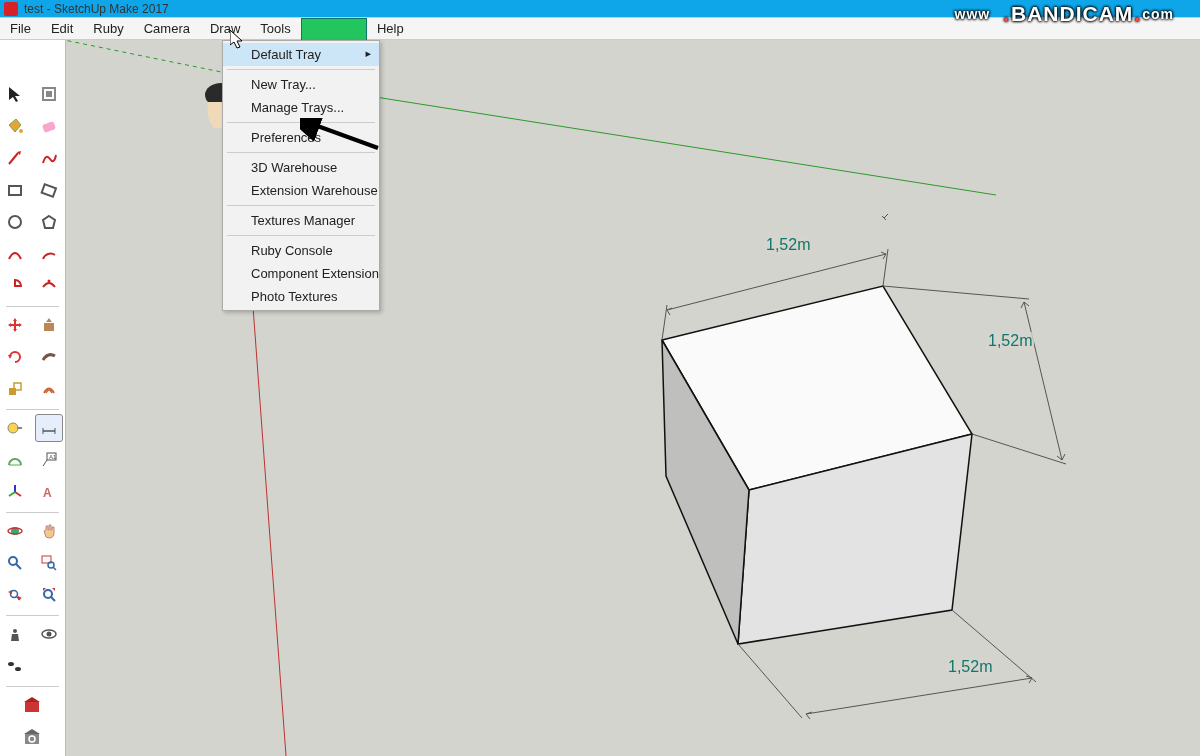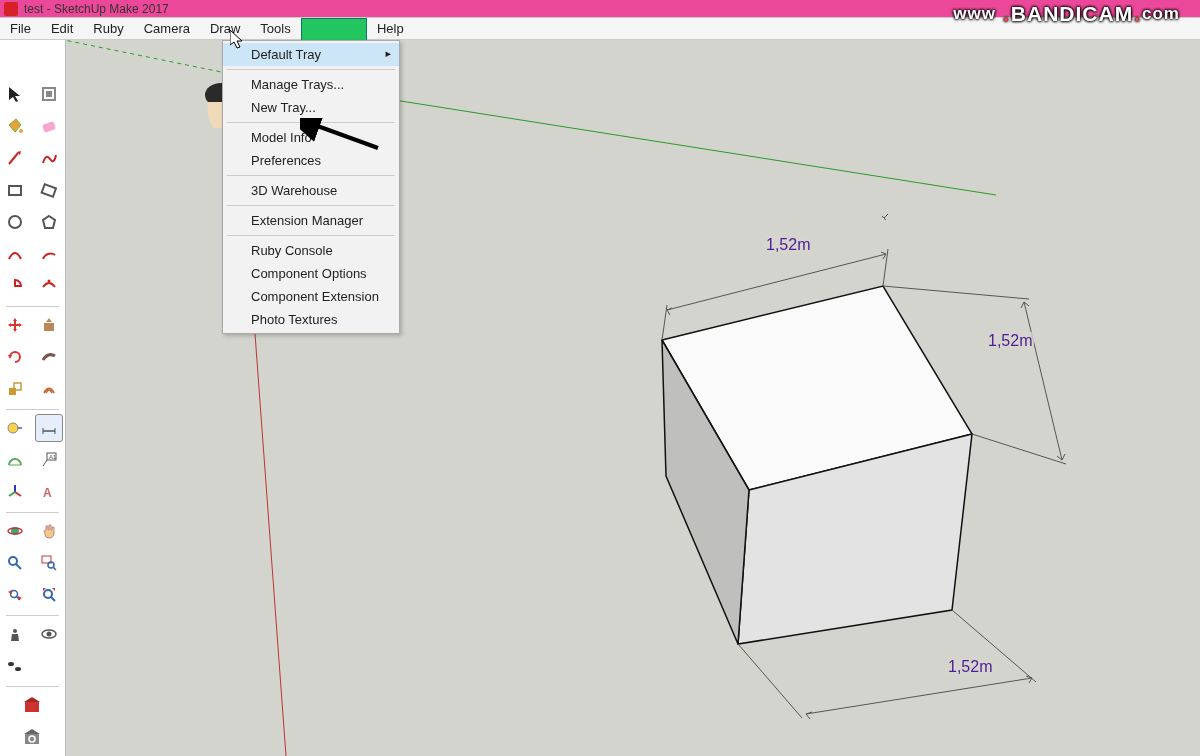--- a/index.html
+++ b/index.html
@@ -9,21 +9,21 @@
     font-size: 13px;
     background: #d4d4ce;
     width: 1200px;
     height: 756px;
     overflow: hidden;
     position: relative;
   }
   
   .title-bar {
     height: 18px;
-    background: #ec4899;
+    background: #0ea5e9;
     display: flex;
     align-items: center;
     padding: 0 4px;
     border-bottom: 1px solid #ccc;
     font-size: 12px;
     color: #333;
   }
   .app-icon {
     width: 14px; height: 14px;
     background: #d62128;
@@ -47,21 +47,21 @@
   .menu-item.open {
     background: #22c55e;
     border: 1px solid #0f766e;
     padding: 18px 9px;
   }
   
   .dropdown {
     position: absolute;
     top: 40px;
     left: 222px;
-    width: 178px;
+    width: 158px;
     background: #f2f2f2;
     border: 1px solid #aaa;
     box-shadow: 2px 2px 4px rgba(0,0,0,0.2);
     padding: 2px 0;
     z-index: 100;
     font-size: 13px;
   }
   .dropdown-item {
     padding: 4px 16px 4px 28px;
     cursor: default;
@@ -129,41 +129,41 @@
     top: 40px;
     left: 66px;
     right: 0;
     bottom: 0;
     background: #d4d4ce;
   }
   .canvas svg { position: absolute; top: 0; left: 0; }
   .dim-label {
     position: absolute;
     font-size: 16px;
-    color: #4c1d95;
+    color: #0f766e;
     background: rgba(212,212,206,0.8);
     padding: 0 2px;
   }
   
   .watermark {
     position: absolute;
     top: 2px;
     right: 14px;
     font-family: Arial, sans-serif;
     font-size: 21px;
     font-weight: 700;
     color: #fff;
     letter-spacing: 1px;
     text-shadow: 0 0 3px #000,0 0 3px #000,0 0 3px #000;
     z-index: 200;
     pointer-events: none;
     display: flex;
     align-items: center;
   }
-  .watermark .smallw { text-transform: lowercase; font-size: 17px; margin-right: 6px; text-align: center; }
+  .watermark .smallw { text-transform: lowercase; font-size: 14px; margin-right: 12px; text-align: center; }
   .watermark .dot { color: #ff4747; margin: 0 1px; }
   .cursor {
     position: absolute;
     top: 30px; left: 230px;
     z-index: 150;
     pointer-events: none;
   }
 </style>
 </head>
 <body>
@@ -188,32 +188,31 @@
   <div class="menu-item">Camera</div>
   <div class="menu-item">Draw</div>
   <div class="menu-item">Tools</div>
   <div class="menu-item open">Window</div>
   <div class="menu-item">Help</div>
 </div>
 
 <div class="dropdown">
   <div class="dropdown-item hover has-arrow">Default Tray</div>
   <div class="dropdown-sep"></div>
+  <div class="dropdown-item">New Tray...</div>
   <div class="dropdown-item">Manage Trays...</div>
-  <div class="dropdown-item">New Tray...</div>
   <div class="dropdown-sep"></div>
-  <div class="dropdown-item">Model Info</div>
   <div class="dropdown-item">Preferences</div>
   <div class="dropdown-sep"></div>
   <div class="dropdown-item">3D Warehouse</div>
+  <div class="dropdown-item">Extension Warehouse</div>
   <div class="dropdown-sep"></div>
-  <div class="dropdown-item">Extension Manager</div>
+  <div class="dropdown-item">Textures Manager</div>
   <div class="dropdown-sep"></div>
   <div class="dropdown-item">Ruby Console</div>
-  <div class="dropdown-item">Component Options</div>
   <div class="dropdown-item">Component Extension</div>
   <div class="dropdown-item">Photo Textures</div>
 </div>
 
 <svg class="anno-arrow" width="90" height="40">
   <defs>
     <marker id="ahead" markerWidth="10" markerHeight="8" refX="2" refY="4" orient="auto">
       <polygon points="0 0, 10 4, 0 8" fill="#000"></polygon>
     </marker>
   </defs>

